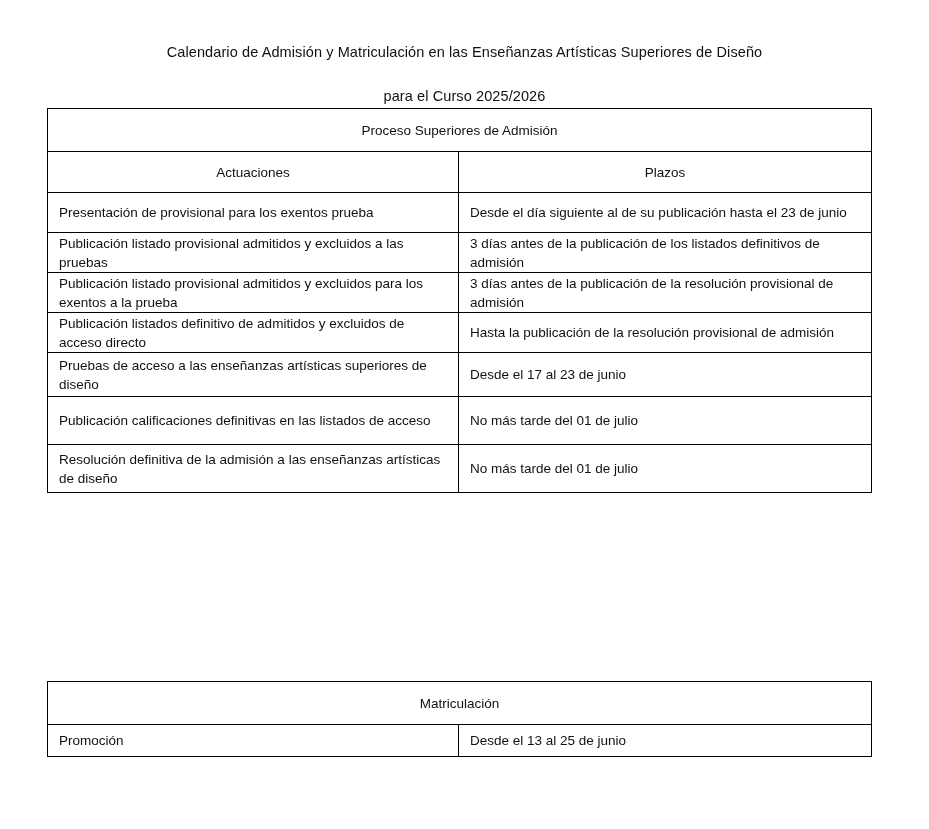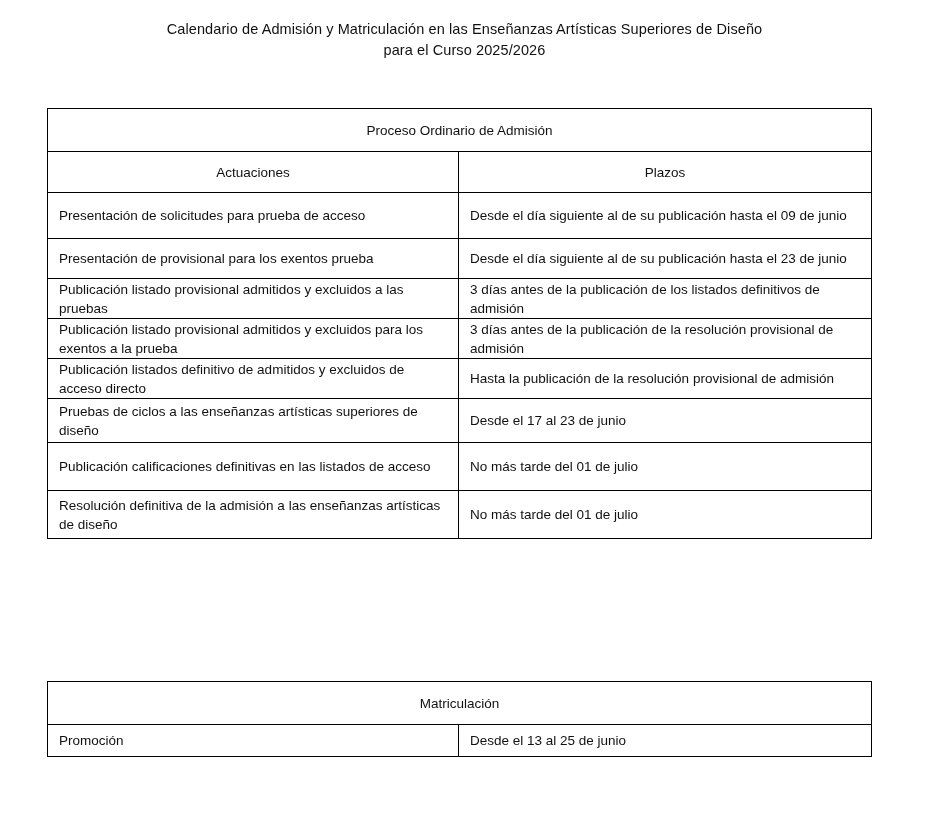--- a/index.html
+++ b/index.html
@@ -28,20 +28,21 @@
     width: 100%;
     text-align: center;
     font-size: 14.5px;
     line-height: 21px;
     color: #111111;
     padding-top: 19px;
     letter-spacing: 0.1px;
   }
   .doc-title .line {
     display: block;
+    margin-top: 23px;
   }
 
   
   .table-wrap {
     position: absolute;
     left: 47px;
     width: 824px;
   }
   #table-ordinario-wrap { top: 108px; }
   #table-matricula-wrap { top: 681px; }
@@ -97,49 +98,45 @@
   </div>
 
   <div class="table-wrap" id="table-ordinario-wrap">
     <table class="cal">
       <colgroup>
         <col class="c1">
         <col class="c2">
       </colgroup>
       <tbody>
         <tr>
-          <td class="title-cell" colspan="2">Proceso Ordinario de Admisión</td>
+          <td class="title-cell" colspan="2">Proceso Superiores de Admisión</td>
         </tr>
         <tr>
           <td class="head-cell">Actuaciones</td>
           <td class="head-cell">Plazos</td>
         </tr>
 
-        <tr class="r-h46">
-          <td class="cell">Presentación de solicitudes para prueba de acceso</td>
-          <td class="cell">Desde el día siguiente al de su publicación hasta el 09 de junio</td>
-        </tr>
         <tr class="r-h40">
           <td class="cell">Presentación de provisional para los exentos prueba</td>
           <td class="cell">Desde el día siguiente al de su publicación hasta el 23 de junio</td>
         </tr>
         <tr class="r-h40">
           <td class="cell">Publicación listado provisional admitidos y excluidos a las pruebas</td>
           <td class="cell">3 días antes de la publicación de los listados definitivos de admisión</td>
         </tr>
         <tr class="r-h40">
           <td class="cell">Publicación listado provisional admitidos y excluidos para los exentos a la prueba</td>
           <td class="cell">3 días antes de la publicación de la resolución provisional de admisión</td>
         </tr>
         <tr class="r-h40">
           <td class="cell">Publicación listados definitivo de admitidos y excluidos de acceso directo</td>
           <td class="cell">Hasta la publicación de la resolución provisional de admisión</td>
         </tr>
         <tr class="r-h44">
-          <td class="cell">Pruebas de ciclos a las enseñanzas artísticas superiores de diseño</td>
+          <td class="cell">Pruebas de acceso a las enseñanzas artísticas superiores de diseño</td>
           <td class="cell">Desde el 17 al 23 de junio</td>
         </tr>
         <tr class="r-h48">
           <td class="cell">Publicación calificaciones definitivas en las listados de acceso</td>
           <td class="cell">No más tarde del 01 de julio</td>
         </tr>
         <tr class="r-h48">
           <td class="cell">Resolución definitiva de la admisión a las enseñanzas artísticas de diseño</td>
           <td class="cell">No más tarde del 01 de julio</td>
         </tr>

